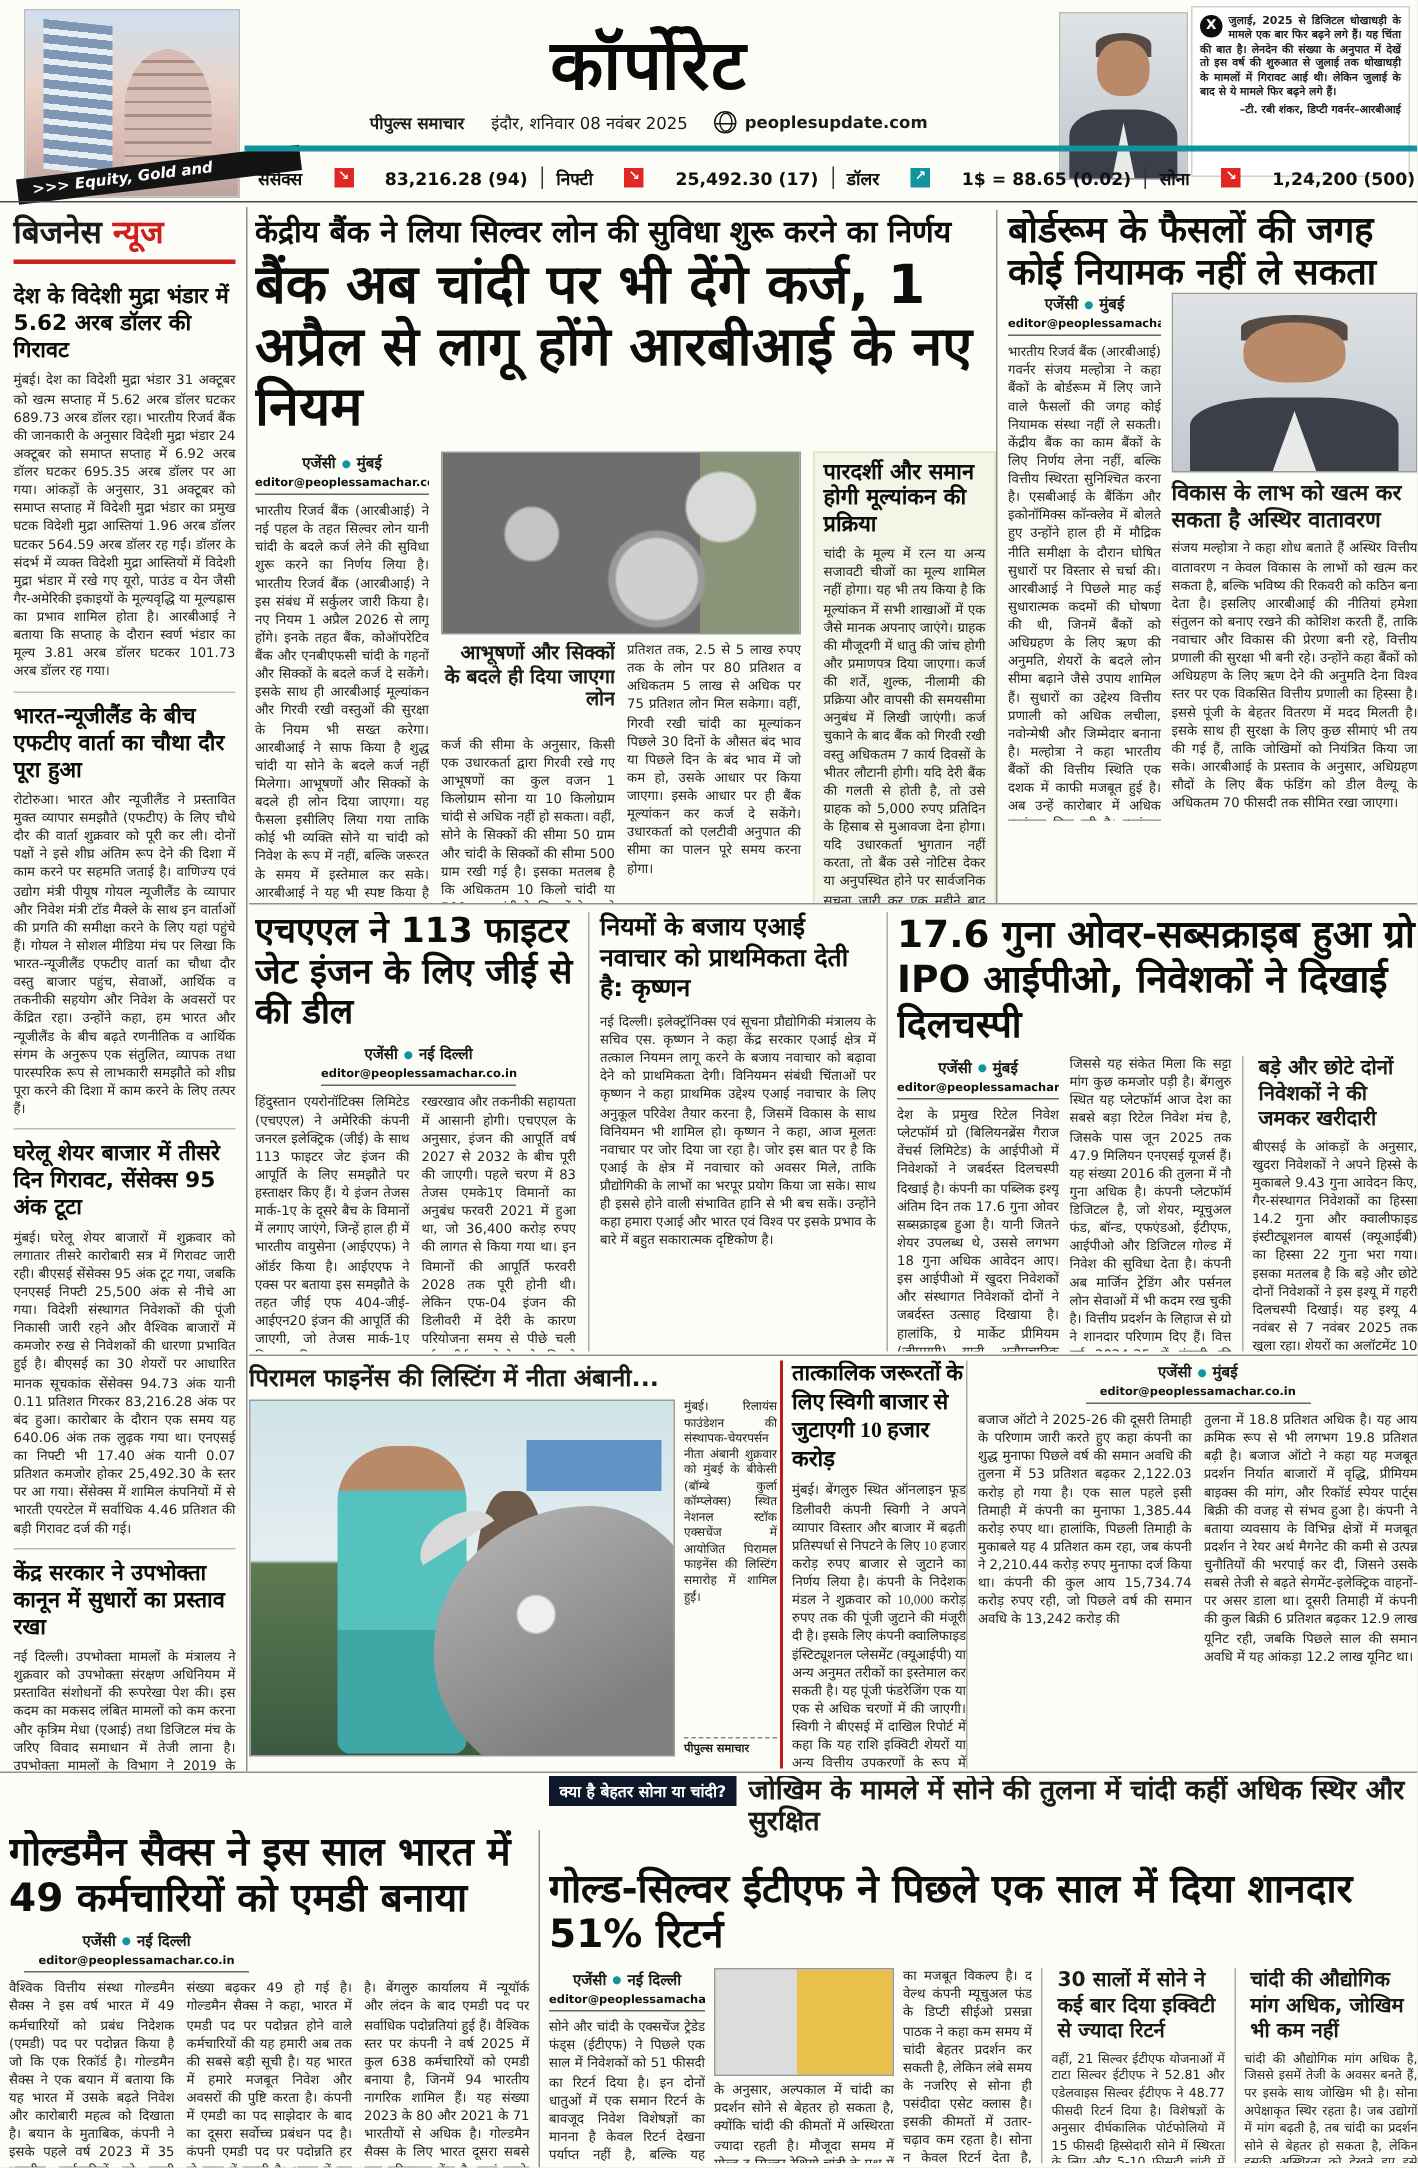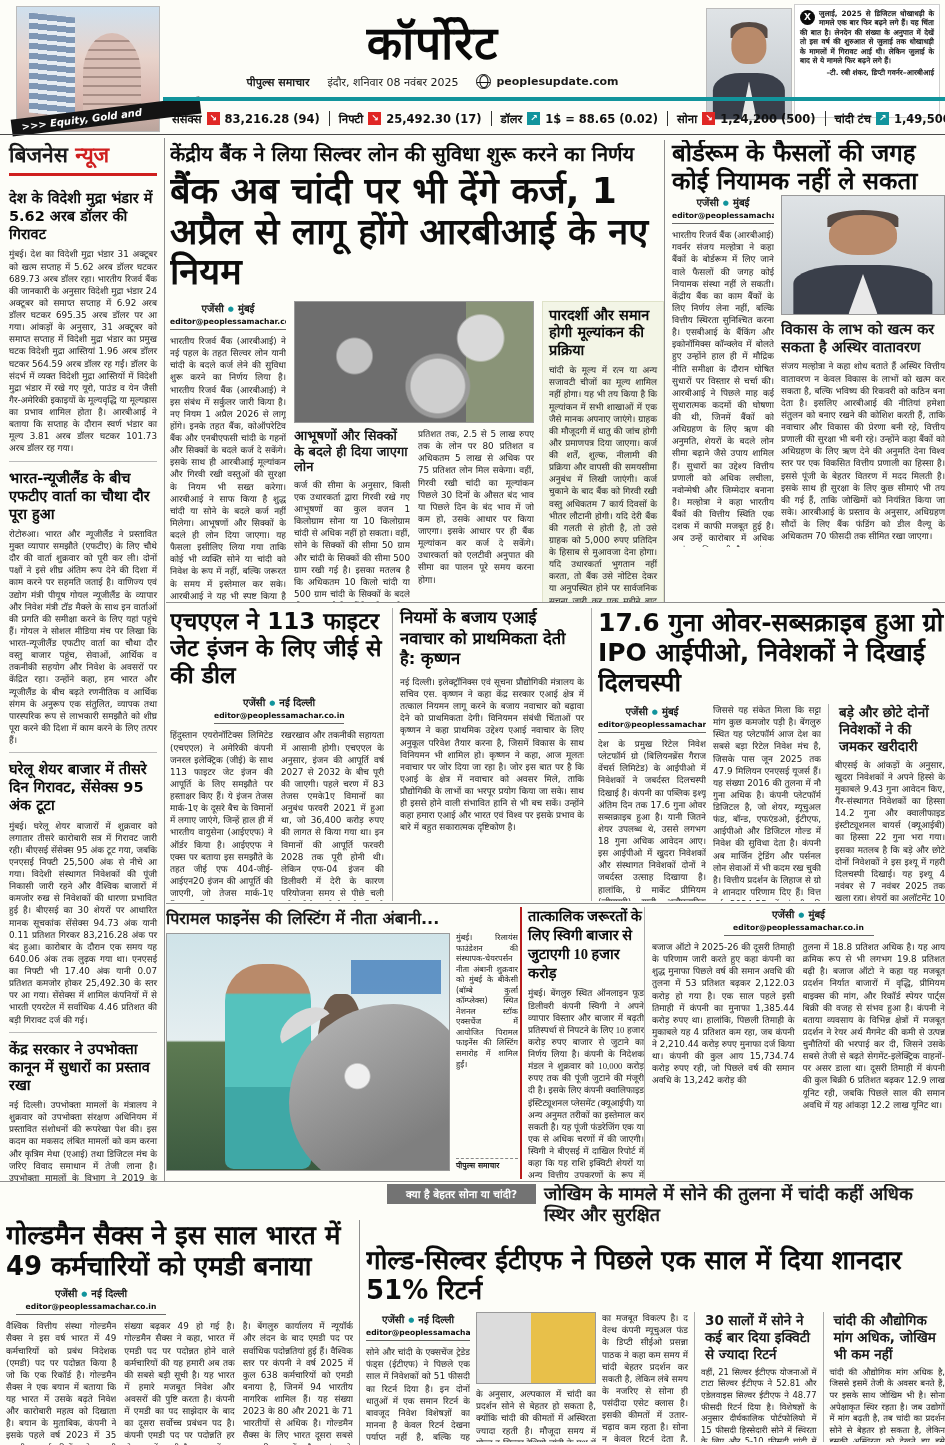--- a/index.html
+++ b/index.html
@@ -42,21 +42,21 @@
   .ph-person .shirt{position:absolute;left:50%;bottom:0;width:18%;height:34%;transform:translateX(-50%);
     background:#e9e9e9;clip-path:polygon(50% 0,100% 100%,0 100%);}
   
   .quote-box{border:1px solid #cfcfcf;background:#fff;padding:4px 5px;font-size:7.3px;font-weight:bold;
     line-height:1.3;text-align:justify;color:#222;}
   .x-badge{float:left;width:15px;height:15px;border-radius:50%;background:#0d0d0d;color:#fff;
     font-weight:bold;font-size:9px;text-align:center;line-height:15px;margin:1px 4px 1px 0;}
   .quote-attr{text-align:right;font-weight:bold;font-size:7.3px;margin-top:2px;}
   
   .ticker{border-top:4px solid #12949c;display:flex;align-items:center;padding-top:5px;}
-  .titem{display:flex;align-items:center;gap:5px;padding:0 9px;}
+  .titem{display:flex;align-items:center;gap:21px;padding:0 9px;}
   .titem + .titem{border-left:1.5px solid #333;}
   .tlabel,.tval{font-weight:bold;font-size:11.5px;color:#101010;white-space:nowrap;}
   .arr{width:13px;height:13px;color:#fff;font-size:9px;line-height:13px;text-align:center;font-weight:bold;flex:0 0 13px;}
   .arr.down{background:#e02724;}
   .arr.up{background:#12949c;}
   
   .rail{border-right:1px solid #8f8f8f;padding:2px 7px 0 9px;box-sizing:border-box;}
   .rail-head{font-size:21px;font-weight:bold;border-bottom:3px solid #cf1f1f;padding-bottom:5px;margin-bottom:6px;}
   .rail-head .red{color:#cf1f1f;}
   .rail-art{border-top:1px solid #bbb;padding-top:5px;margin-top:6px;}
@@ -69,21 +69,21 @@
   .lead-row{display:flex;gap:8px;margin-top:8px;height:328px;}
   .lead-c1{width:116px;flex:0 0 116px;}
   .lead-mid{width:240px;flex:0 0 240px;position:relative;}
   .ph-silver{height:120px;background:
      radial-gradient(circle at 78% 30%,#d9d9d9 0 11%,transparent 12%),
      radial-gradient(circle at 60% 70%,#cfcfcf 0 16%,#9a9a9a 17% 19%,transparent 20%),
      radial-gradient(circle at 25% 45%,#c4c4c4 0 9%,transparent 10%),
      linear-gradient(90deg,#6e6e6e 0 72%,#8a9478 72% 100%);border:1px solid #999;}
   .lead-mid-cols{display:flex;gap:8px;margin-top:5px;}
   .lead-mid-cols>div{width:116px;flex:0 0 116px;}
-  .box-head{font-size:13px;font-weight:bold;text-align:left;line-height:1.2;margin:0 0 4px;}
+  .box-head{font-size:13px;font-weight:bold;text-align:right;line-height:1.2;margin:0 0 16px;}
   .lead-box2{width:122px;flex:0 0 122px;background:#f3f5e6;border:1px solid #dfe2c8;padding:5px 6px;box-sizing:border-box;}
   .lead-box2 h4{font-size:14.5px;margin:0 0 5px;line-height:1.2;}
   
   .gov{border-left:1px solid #8f8f8f;padding-left:7px;box-sizing:border-box;}
   .gov-head{font-size:24px;margin:0;line-height:1.15;}
   .gov-sub{font-size:16px;font-weight:bold;margin:5px 0 6px;border-bottom:1px solid #777;padding-bottom:4px;}
   .gov-row{display:flex;gap:7px;height:352px;}
   .gov-c1{width:102px;flex:0 0 102px;}
   .gov-c2{flex:1;}
   .gov-photo{height:118px;border:1px solid #999;background:linear-gradient(180deg,#c9b49a,#9a8succeeded570 120%);}
@@ -121,21 +121,21 @@
   .bajaj{border-left:1px solid #aaa;padding-left:7px;box-sizing:border-box;}
   .bajaj-head{font-size:24px;margin:0 0 6px;line-height:1.2;}
   .bajaj-row{display:flex;gap:8px;height:182px;}
   .bajaj-row>div{flex:1;}
   
   .goldman{border-right:1px solid #8f8f8f;padding-right:6px;box-sizing:border-box;margin-top:34px;}
   .gm-head{font-size:26px;margin:0 0 5px;line-height:1.18;}
   .gm-row{display:flex;gap:8px;height:168px;}
   .gm-row>div{flex:1;}
   .etf-top{display:flex;align-items:flex-start;gap:8px;}
-  .red-label{background:#737373;color:#fff;font-size:10.5px;font-weight:bold;padding:3px 19px;white-space:nowrap;margin-left:21px;}
+  .red-label{background:#0f172a;color:#fff;font-size:10.5px;font-weight:bold;padding:3px 7px;white-space:nowrap;}
   .etf-kicker{font-size:18px;font-weight:bold;line-height:1.15;}
   .etf-head{font-size:26px;margin:21px 0 6px;line-height:1.15;}
   .etf-row{display:flex;gap:6px;height:186px;}
   .etf-c1{width:104px;flex:0 0 104px;}
   .etf-cph{width:120px;flex:0 0 120px;}
   .ph-bars{height:70px;border:1px solid #999;margin-bottom:4px;background:
      linear-gradient(90deg,#dcdcdc 0 46%,#e8c04a 46% 100%),
      repeating-linear-gradient(180deg,rgba(255,255,255,.5) 0 8px,rgba(0,0,0,.08) 8px 12px);}
   .etf-c3{width:86px;flex:0 0 86px;}
   .etf-s{flex:1;border-left:1px solid #aaa;padding-left:6px;}

